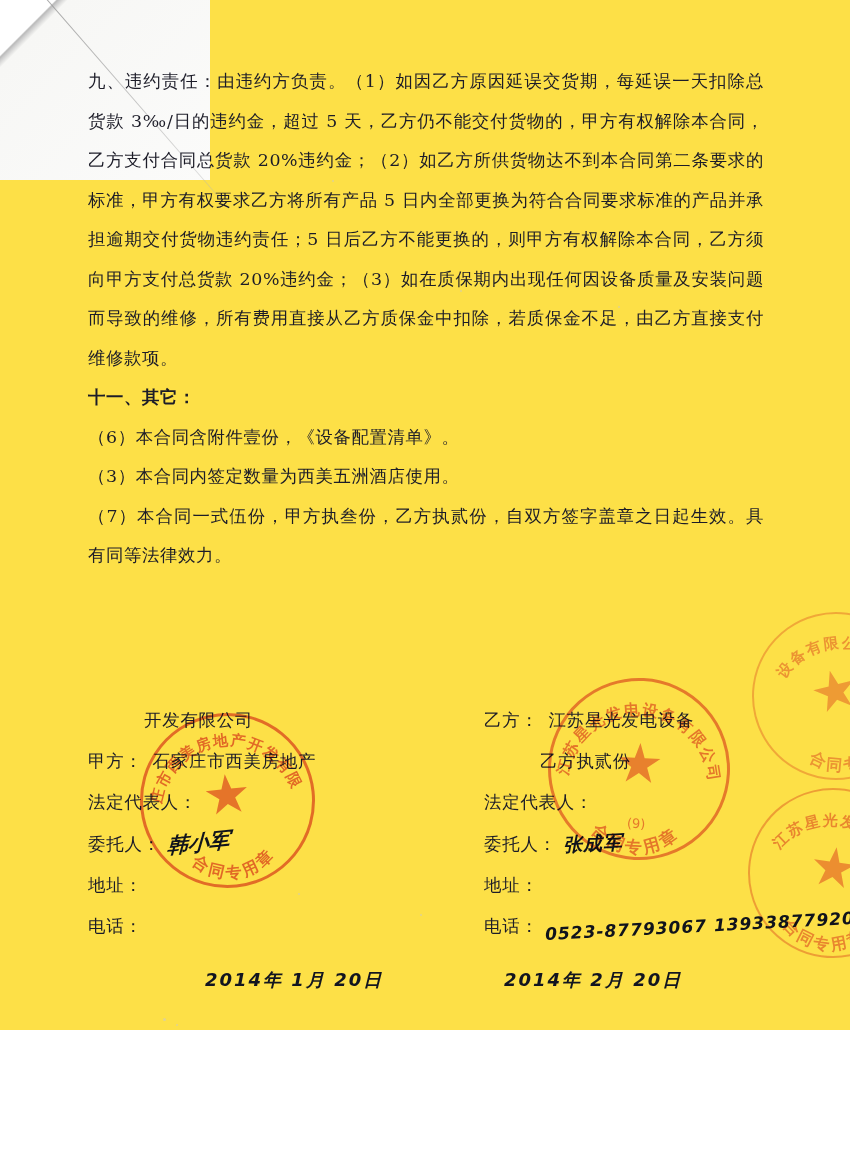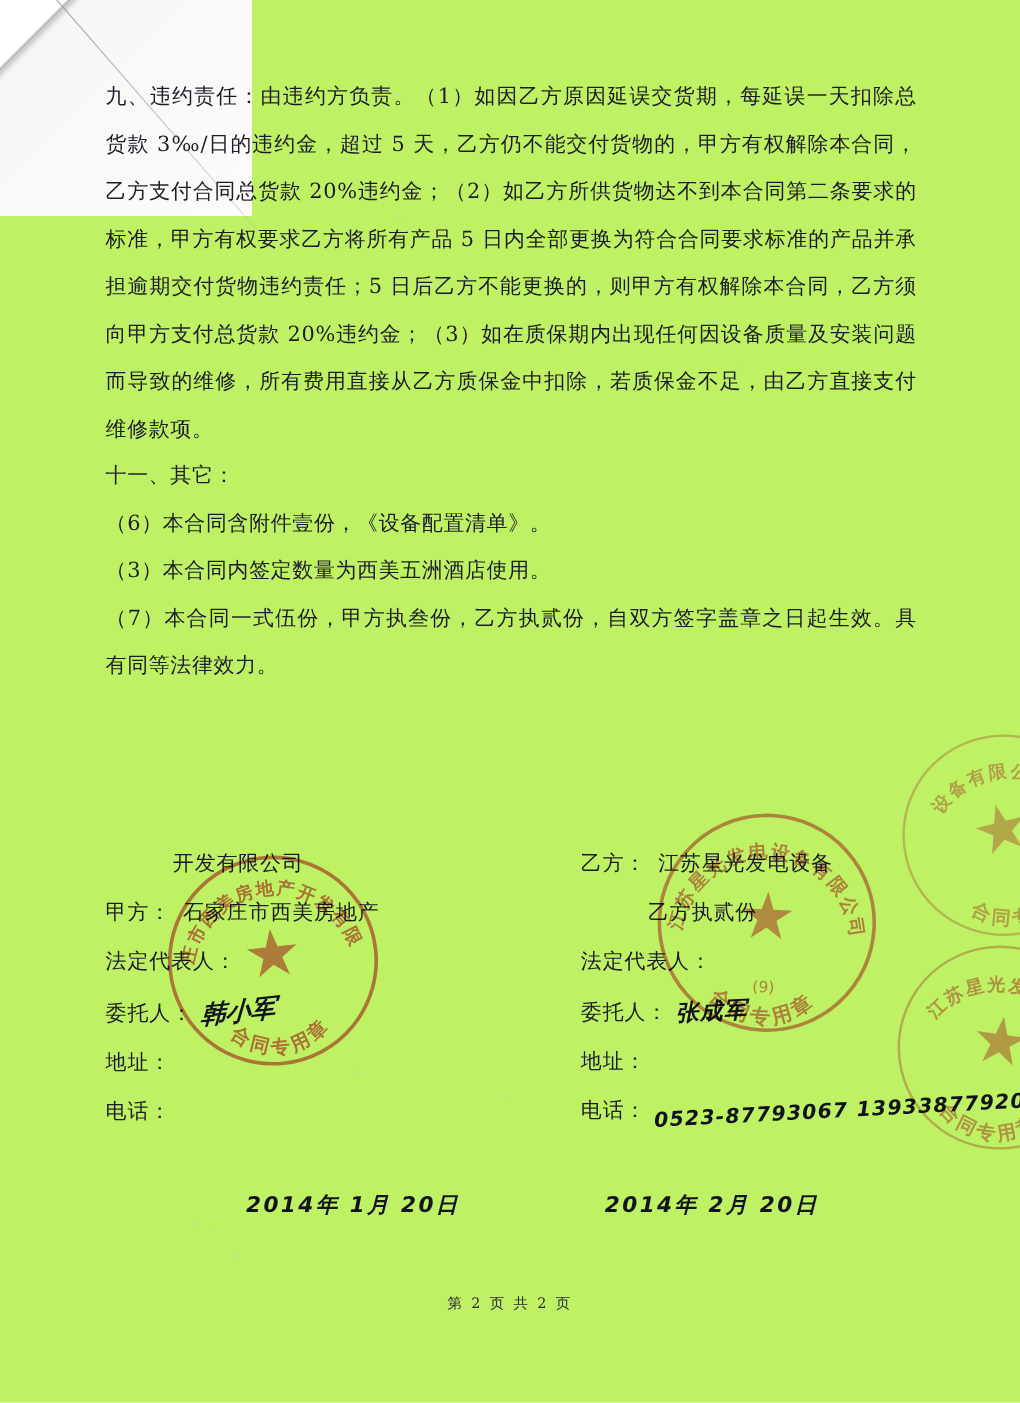--- a/index.html
+++ b/index.html
@@ -3,22 +3,22 @@
 <meta charset="utf-8">
 <style>
   html, body {
     margin: 0;
     padding: 0;
     background: #ffffff;
   }
   .page {
     position: relative;
     width: 850px;
-    height: 1169px;
-    background: #bef264;
+    height: 1030px;
+    background: #fde047;
     overflow: hidden;
     font-family: "DejaVu Serif", "Liberation Serif", serif;
     color: #1c1c28;
   }
 
   
   .scan-corner {
     position: absolute;
     left: -120px;
     top: -150px;
@@ -56,21 +56,21 @@
   }
   .para {
     font-size: 17.4px;
     line-height: 39.5px;
     letter-spacing: 0.6px;
     text-align: justify;
     text-justify: inter-character;
     margin: 0 0 0 0;
   }
 
-  .sect-head { font-weight: 400; }
+  .sect-head { font-weight: 700; }
 
   
   .sig-wrap {
     position: absolute;
     left: 88px;
     top: 700px;
     width: 690px;
     height: 330px;
   }
   .sig-col {
@@ -105,21 +105,20 @@
 
   .date-line {
     position: absolute;
     font-family: "DejaVu Sans", "Liberation Sans", sans-serif;
     font-size: 18px;
     letter-spacing: 2px;
     color: #121520;
     font-weight: 600;
     font-style: italic;
     white-space: nowrap;
-    margin-top: 24px;
   }
 
   
   .stamp {
     position: absolute;
     border-radius: 50%;
     pointer-events: none;
     mix-blend-mode: multiply;
   }
   .stamp-ring {

